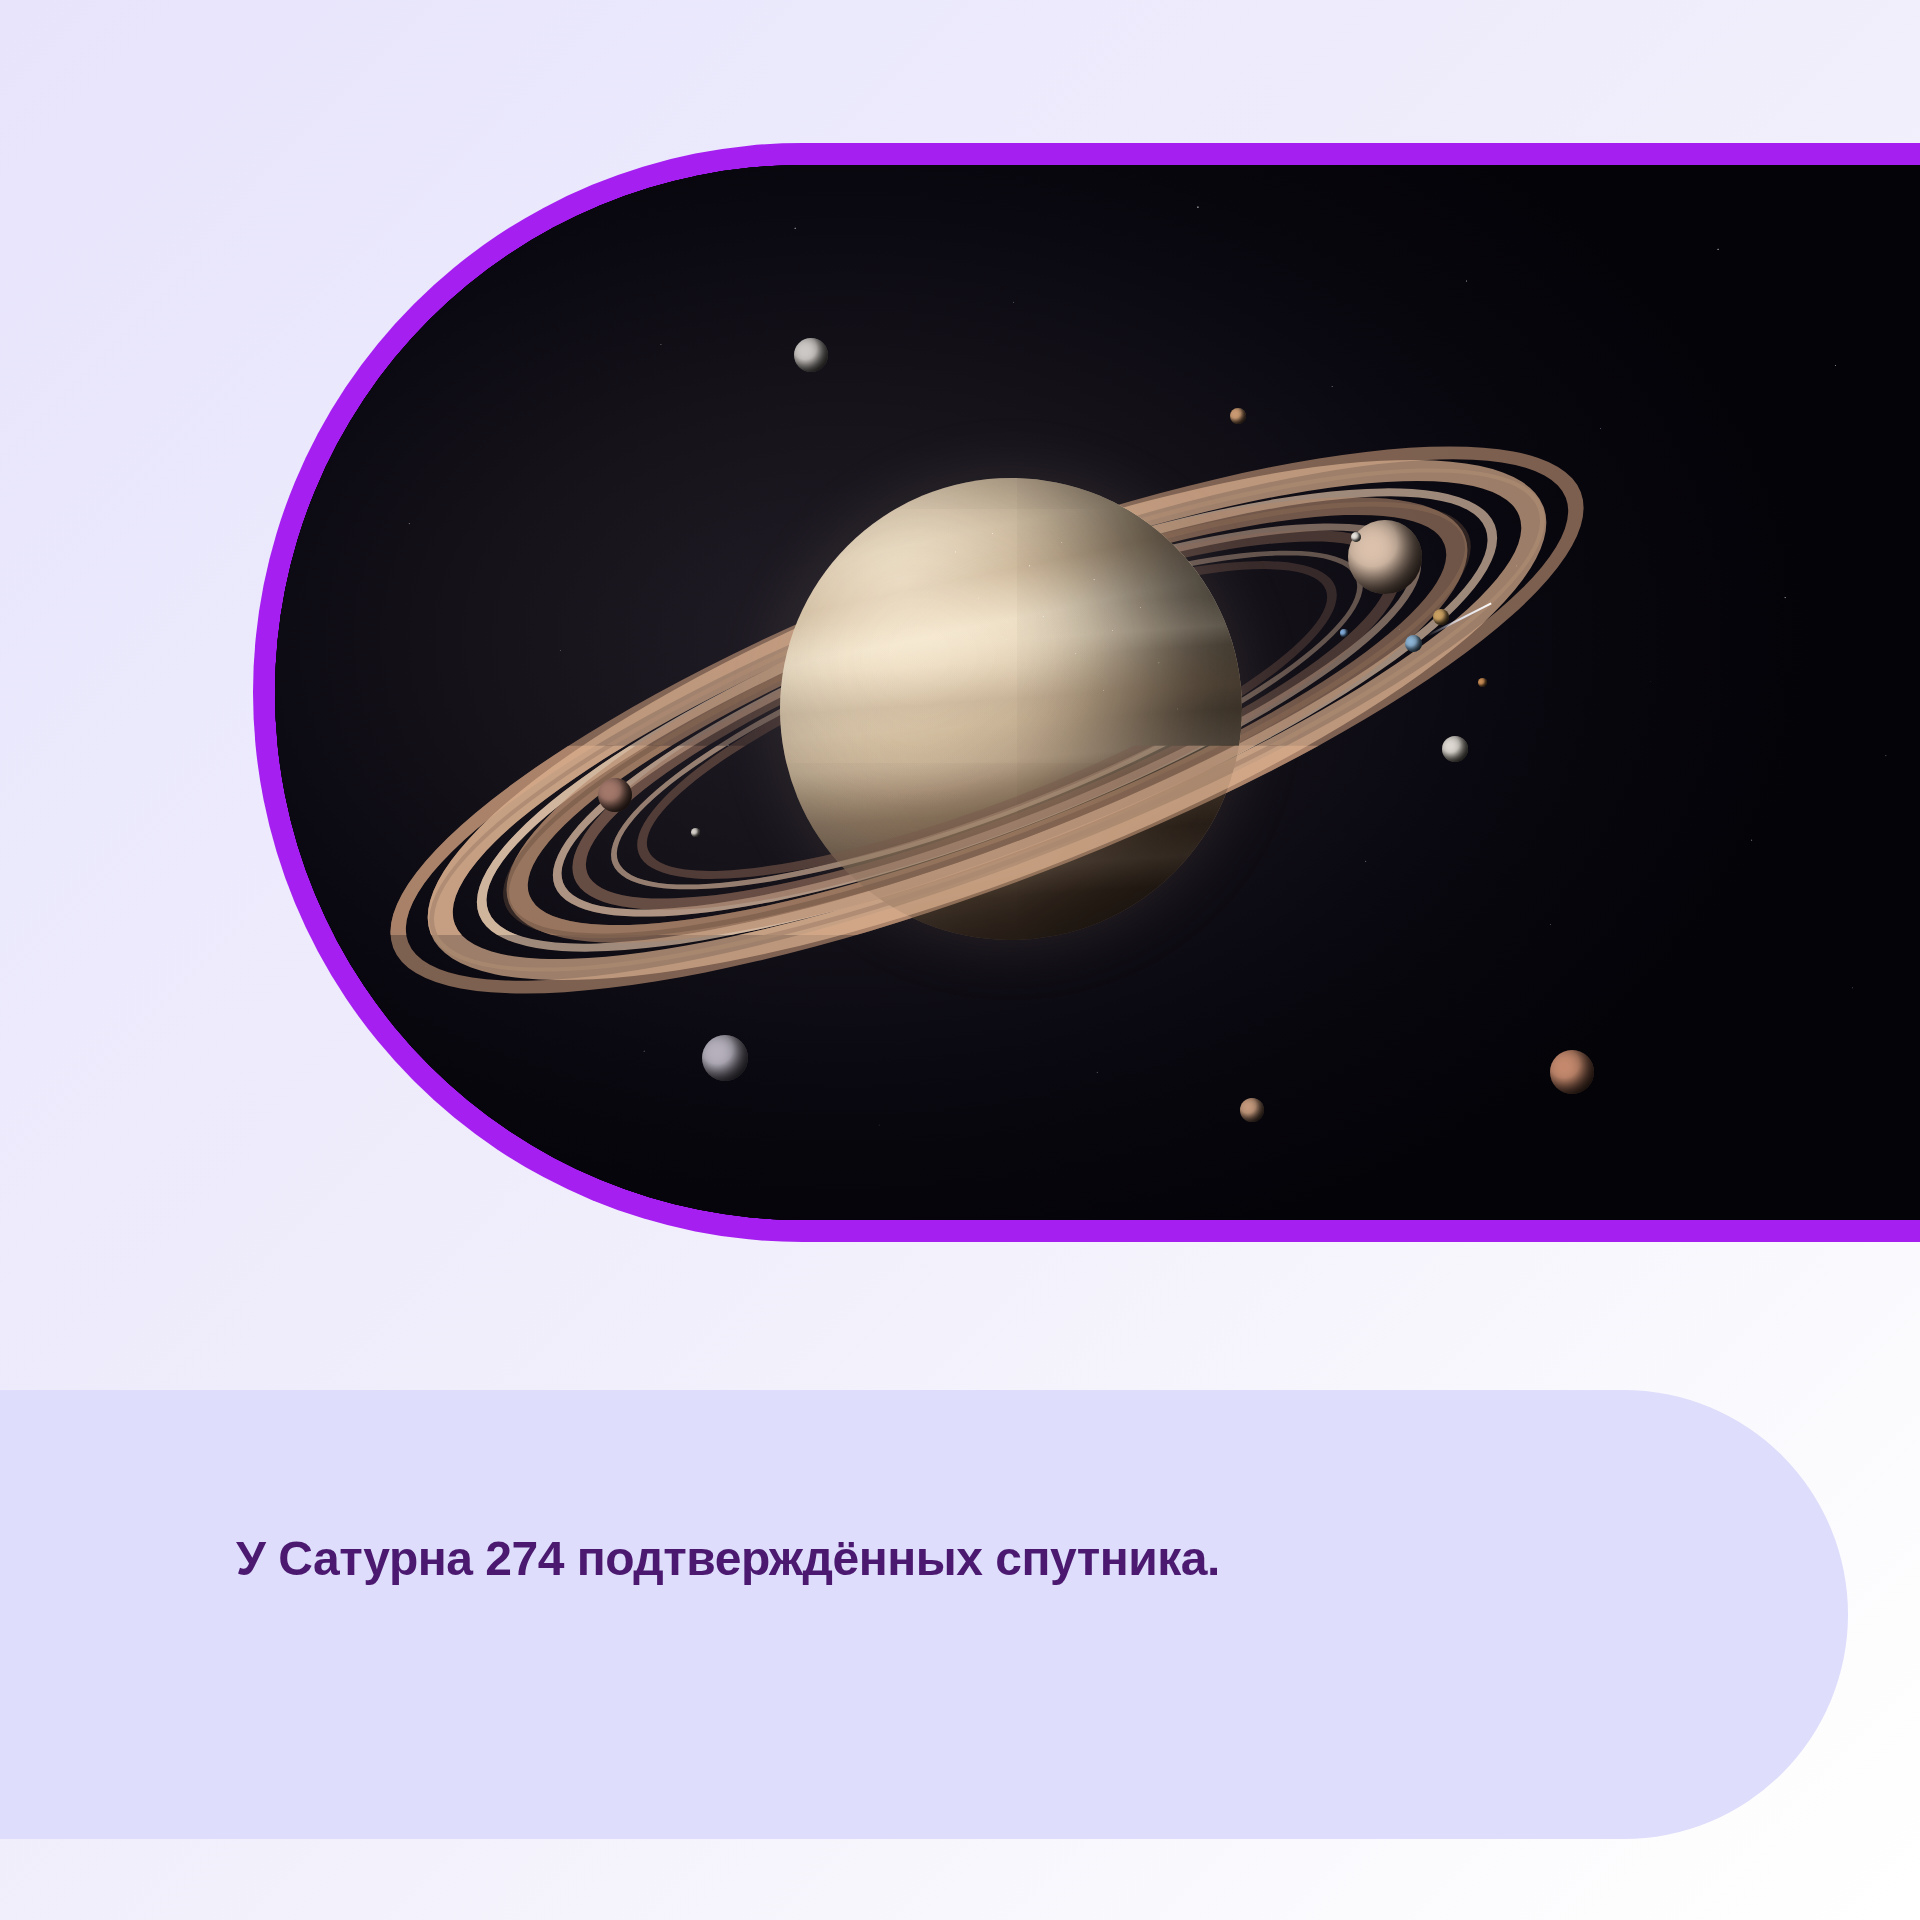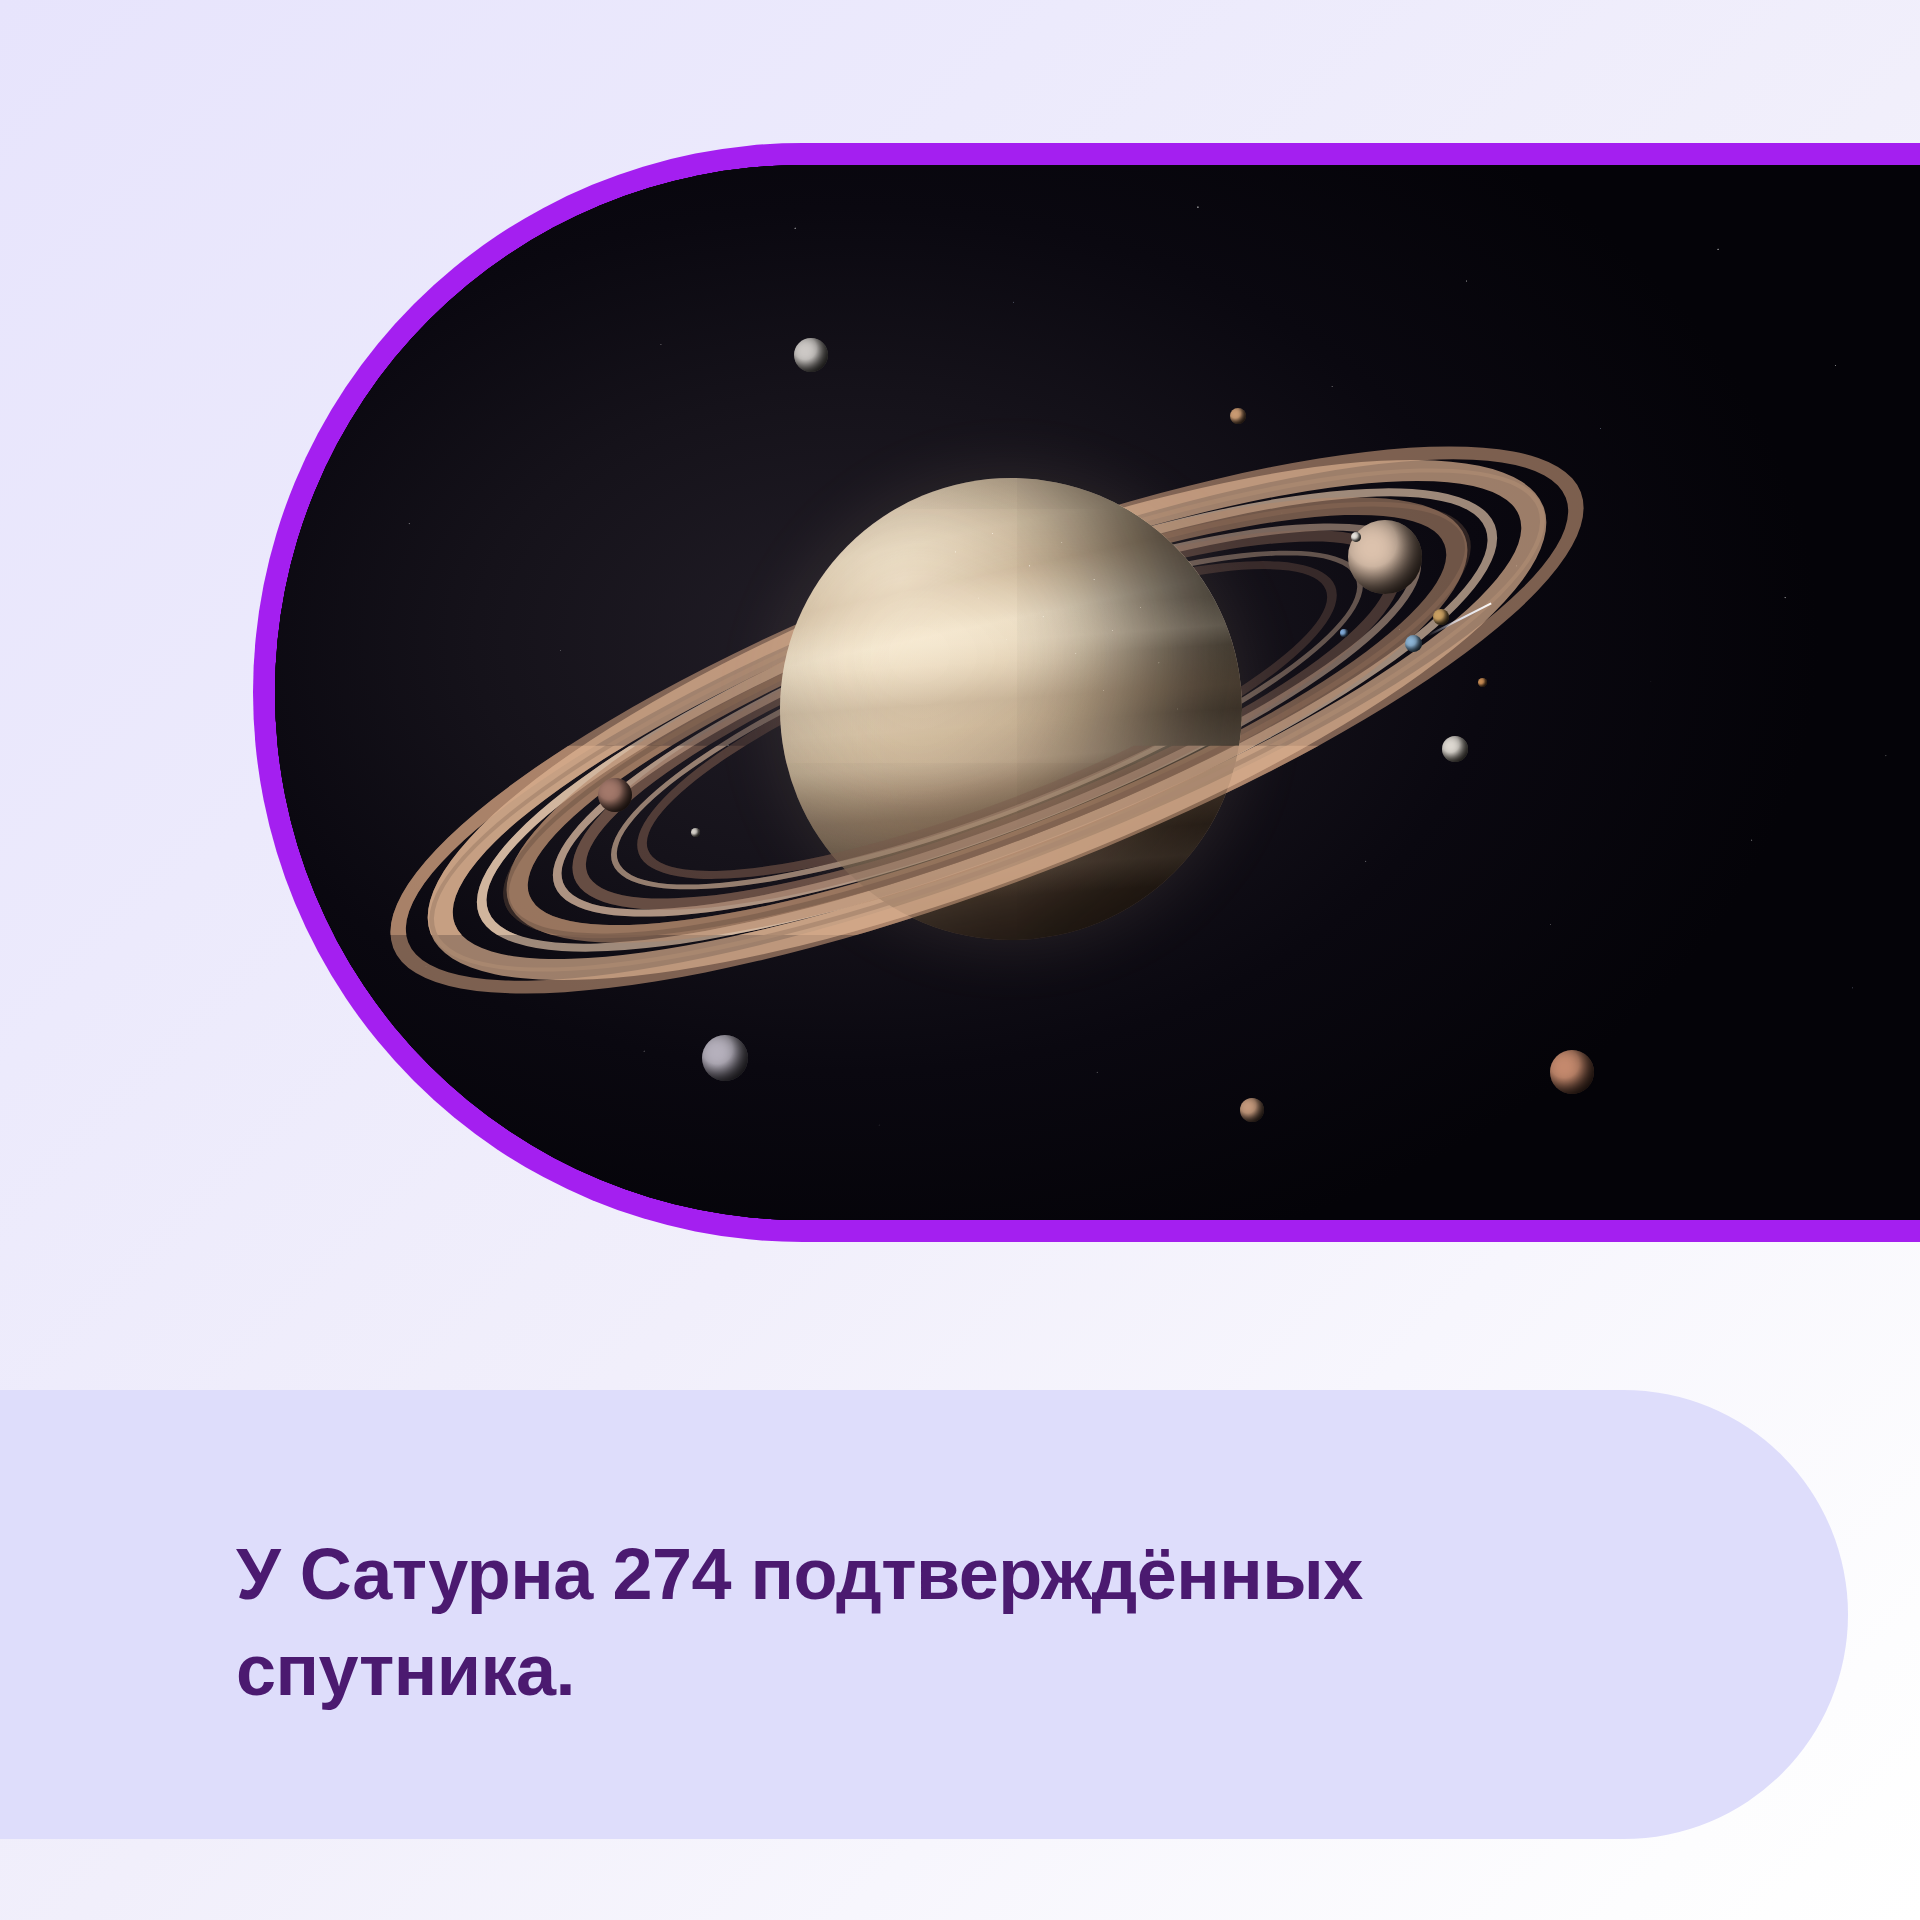--- a/index.html
+++ b/index.html
@@ -209,21 +209,21 @@
     border-radius: 225px;
   }
 
   .caption-text {
     position: absolute;
     left: 236px;
     top: 1527px;
     width: 1300px;
     color: #4b1a70;
     font-family: "Liberation Sans", sans-serif;
-    font-size: 72px;
+    font-size: 48px;
     font-weight: 700;
     line-height: 1.33;
     letter-spacing: -0.5px;
     white-space: pre-line;
   }
 </style>
 </head>
 <body>
 
 <div class="canvas">

